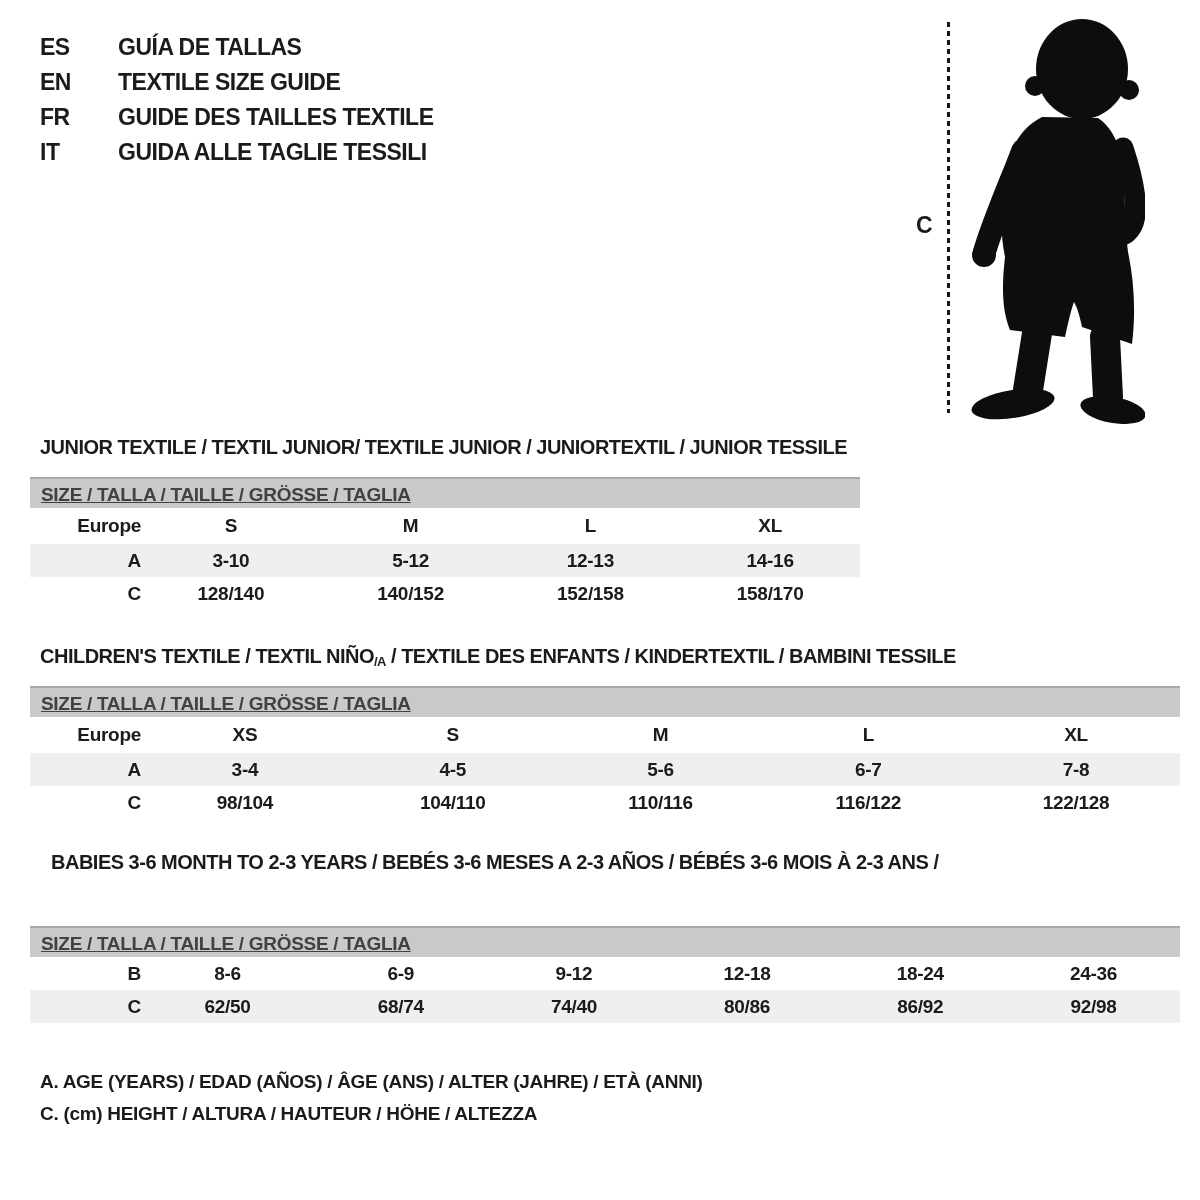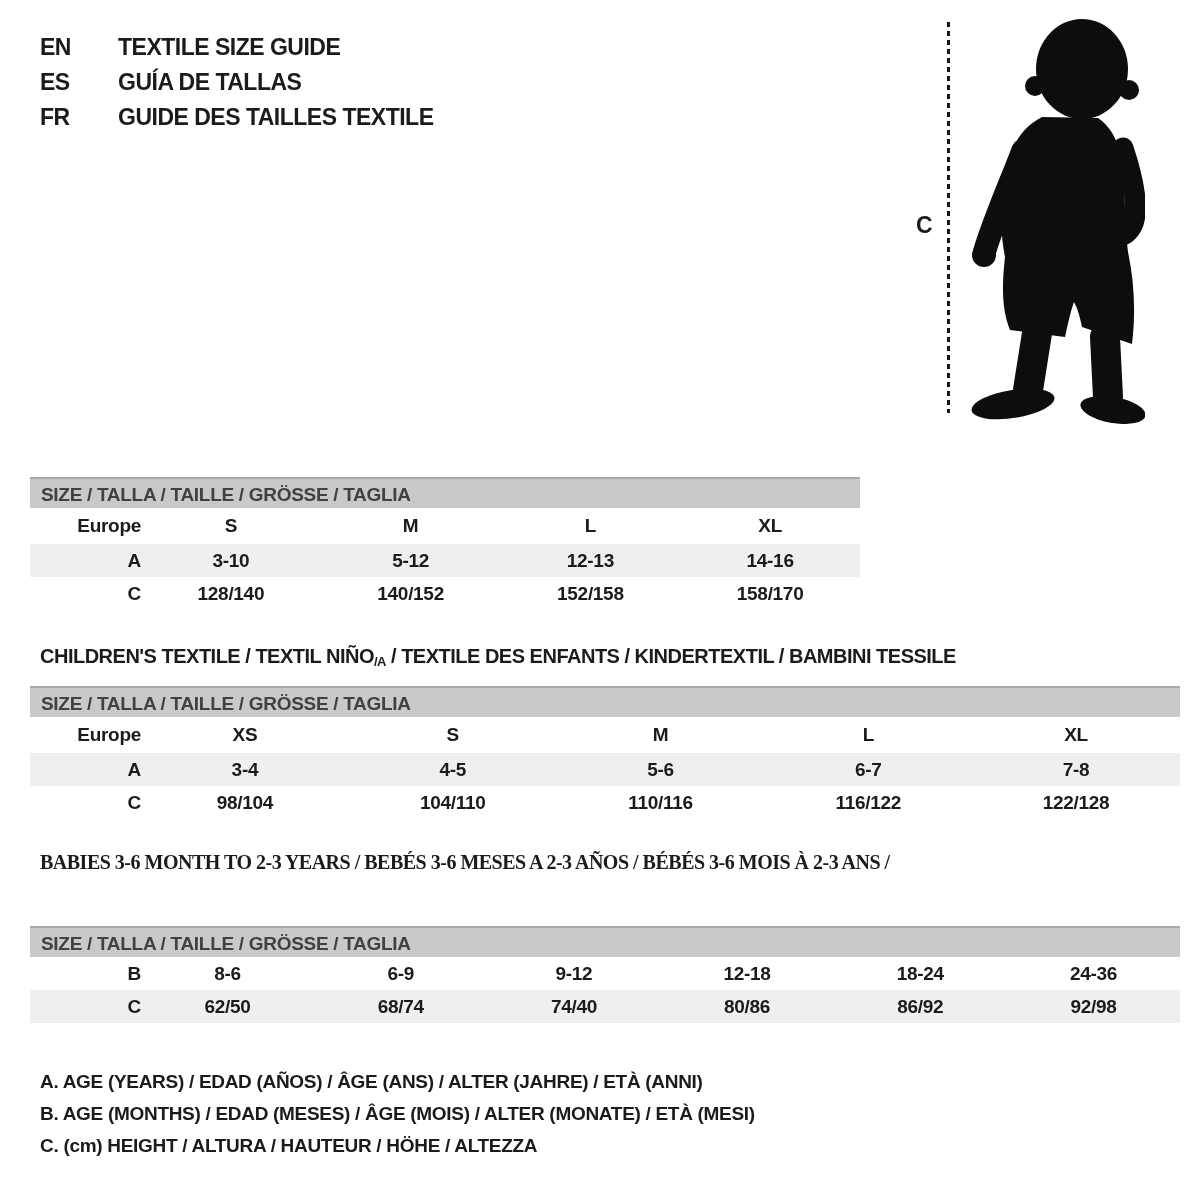--- a/index.html
+++ b/index.html
@@ -17,26 +17,26 @@
   .measure-line{
     position:absolute;left:947px;top:22px;width:3px;height:391px;
     background:repeating-linear-gradient(to bottom,#161616 0 5px,transparent 5px 9px);
   }
   .baby-svg{position:absolute;left:955px;top:12px;}
   
   .section-title{position:absolute;font-size:20px;letter-spacing:-0.5px;white-space:nowrap;}
   .sub-small{font-size:13px;vertical-align:-3px;}
   .title-junior{left:40px;top:436px;}
   .title-children{left:40px;top:645px;}
-  .title-babies{left:40px;top:845px;line-height:34px;font-family:Liberation Serif, serif;}
+  .title-babies{left:51px;top:845px;line-height:34px;}
   
   .size-bar{
     position:absolute;height:31px;line-height:31px;background:#c9c9c9;
     border-top:2px solid #a9a9a9;box-sizing:border-box;
-    color:#414141;font-size:19px;padding-left:11px;letter-spacing:-0.3px;
+    color:#414141;font-size:19px;padding-left:11px;letter-spacing:-0.3px;text-decoration:underline;
   }
   .bar-junior{left:30px;top:477px;width:830px;}
   .bar-children{left:30px;top:686px;width:1150px;}
   .bar-babies{left:30px;top:926px;width:1150px;}
   
   .table{position:absolute;}
   .table-junior{left:30px;top:508px;width:830px;}
   .table-children{left:30px;top:717px;width:1150px;}
   .table-babies{left:30px;top:957px;width:1150px;}
   .trow{display:flex;align-items:center;height:33px;font-size:19px;letter-spacing:-0.3px;}
@@ -48,30 +48,34 @@
   .legend{position:absolute;left:40px;top:1066px;}
   .legend-line{height:32px;line-height:32px;font-size:19px;letter-spacing:-0.3px;white-space:nowrap;}
 </style>
 </head>
 <body>
 
 <div class="canvas">
 
   <div class="lang-list">
     <div class="lang-row">
+      <span class="lang-code">ES</span>
+      <span class="lang-title">GUÍA DE TALLAS</span>
+    </div>
+    <div class="lang-row">
       <span class="lang-code">EN</span>
       <span class="lang-title">TEXTILE SIZE GUIDE</span>
     </div>
     <div class="lang-row">
-      <span class="lang-code">ES</span>
-      <span class="lang-title">GUÍA DE TALLAS</span>
+      <span class="lang-code">FR</span>
+      <span class="lang-title">GUIDE DES TAILLES TEXTILE</span>
     </div>
     <div class="lang-row">
-      <span class="lang-code">FR</span>
-      <span class="lang-title">GUIDE DES TAILLES TEXTILE</span>
+      <span class="lang-code">IT</span>
+      <span class="lang-title">GUIDA ALLE TAGLIE TESSILI</span>
     </div>
   </div>
 
   <div class="figure-c-label">C</div>
   <div class="measure-line"></div>
   <svg class="baby-svg" width="190" height="412" viewBox="0 0 190 412" aria-hidden="true">
     <g fill="#0d0d0d" stroke="none">
 
       <ellipse cx="127" cy="57" rx="46" ry="50"></ellipse>
       <circle cx="80" cy="74" r="10"></circle>
@@ -95,20 +99,21 @@
       <path d="M168,136 C176,160 182,185 180,203 C178,219 168,227 157,223" fill="none" stroke="#0d0d0d" stroke-width="21" stroke-linecap="round"></path>
 
       <path d="M83,315 L73,378" fill="none" stroke="#0d0d0d" stroke-width="30" stroke-linecap="round"></path>
       <path d="M150,325 L153,385" fill="none" stroke="#0d0d0d" stroke-width="30" stroke-linecap="round"></path>
 
       <ellipse cx="58" cy="392" rx="42" ry="14" transform="rotate(-9 58 392)"></ellipse>
       <ellipse cx="158" cy="398" rx="33" ry="13" transform="rotate(10 158 398)"></ellipse>
     </g>
   </svg>
 
+  <div class="section-title title-junior">JUNIOR TEXTILE / TEXTIL JUNIOR/ TEXTILE JUNIOR / JUNIORTEXTIL / JUNIOR TESSILE</div>
   <div class="size-bar bar-junior">SIZE / TALLA / TAILLE / GRÖSSE / TAGLIA</div>
   <div class="table table-junior">
     <div class="trow thead">
       <div class="cell label">Europe</div>
       <div class="cell">S</div>
       <div class="cell">M</div>
       <div class="cell">L</div>
       <div class="cell">XL</div>
     </div>
     <div class="trow shade">
@@ -176,17 +181,16 @@
       <div class="cell">68/74</div>
       <div class="cell">74/40</div>
       <div class="cell">80/86</div>
       <div class="cell">86/92</div>
       <div class="cell">92/98</div>
     </div>
   </div>
 
   <div class="legend">
     <div class="legend-line">A. AGE (YEARS) / EDAD (AÑOS) / ÂGE (ANS) / ALTER (JAHRE) / ETÀ (ANNI)</div>
-    <div class="legend-line">B. AGE (MONTHS) / EDAD (MESES) / ÂGE (MOIS) / ALTER (MONATE) / ETÀ (MESI)</div>
     <div class="legend-line">C. (cm) HEIGHT / ALTURA / HAUTEUR / HÖHE / ALTEZZA</div>
   </div>
 
 </div>
 
 </body></html>

